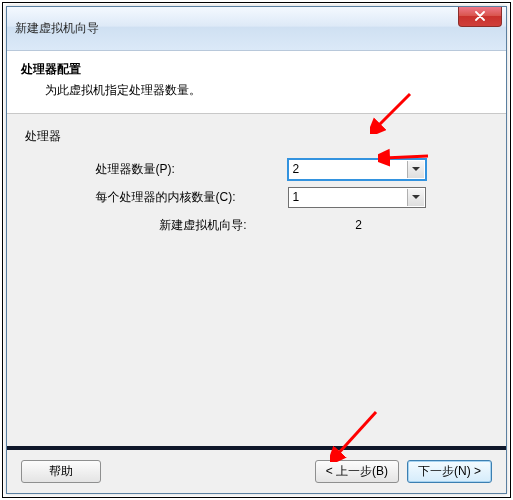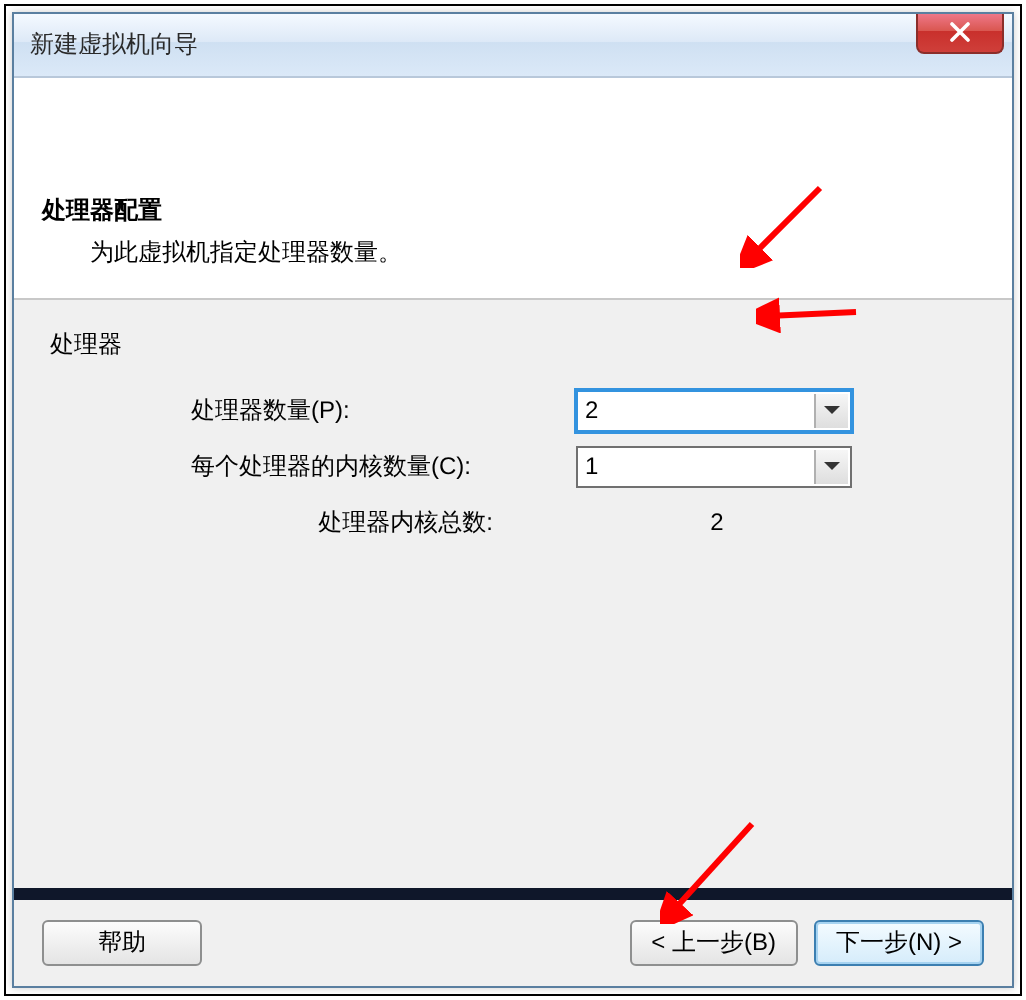--- a/index.html
+++ b/index.html
@@ -22,21 +22,21 @@
   .window {
     position: absolute;
     inset: 3px;
     border: 1px solid #5a7fa0;
     background: #f0f0f0;
     display: flex;
     flex-direction: column;
     box-shadow: 0 0 4px rgba(0,0,0,0.2);
   }
   .titlebar {
-    height: 32px;
+    height: 44px;
     background: linear-gradient(to bottom, #f4f9ff 0%, #dde9f7 45%, #cfe0f2 46%, #dbe9f8 100%);
     border-bottom: 1px solid #b8c8da;
     display: flex;
     align-items: center;
     padding-left: 8px;
     position: relative;
   }
   .titlebar .title {
     color: #2a2a2a;
     font-size: 12px;
@@ -61,21 +61,20 @@
   }
   .header {
     background: #fff;
     border-bottom: 1px solid #c8c8c8;
     padding: 10px 14px 14px 14px;
   }
   .header .h-title {
     font-weight: bold;
     margin-bottom: 4px;
     font-size: 12px;
-    margin-top: 48px;
   }
   .header .h-sub {
     padding-left: 24px;
     font-size: 12px;
   }
   .body {
     flex: 1;
     padding: 14px 18px;
     position: relative;
   }
@@ -124,21 +123,21 @@
   .dropdown .arrow::after {
     content: "";
     border-left: 4px solid transparent;
     border-right: 4px solid transparent;
     border-top: 4px solid #333;
   }
   .static-val {
     padding-left: 4px;
   }
   .footer {
-    border-top: 6px solid #0f172a;
+    border-top: 4px solid #0f172a;
     padding: 10px 14px;
     display: flex;
     align-items: center;
     background: #f0f0f0;
   }
   .btn {
     height: 23px;
     min-width: 80px;
     padding: 0 10px;
     background: linear-gradient(to bottom, #fcfcfc, #e4e4e4);
@@ -204,21 +203,21 @@
       <div class="label">每个处理器的内核数量(C):</div>
       <div class="value">
         <div class="dropdown">
           <span>1</span>
           <span class="arrow"></span>
         </div>
       </div>
     </div>
 
     <div class="row">
-      <div class="label">处理器内核总数:</div>
+      <div class="label">新建虚拟机向导:</div>
       <div class="static-val">2</div>
     </div>
   </div>
 
   <div class="footer">
     <button class="btn">帮助</button>
     <div class="spacer"></div>
     <button class="btn">&lt; 上一步(B)</button>
     <button class="btn primary">下一步(N) &gt;</button>
   </div>

